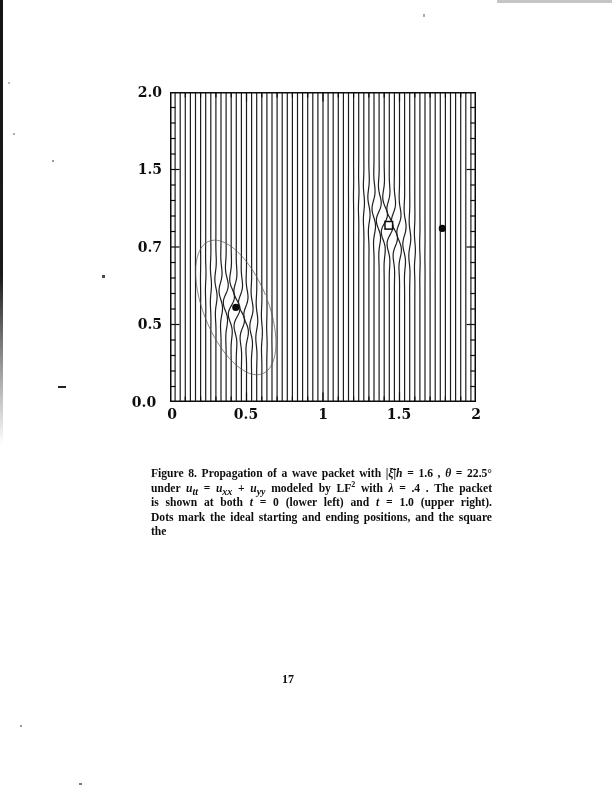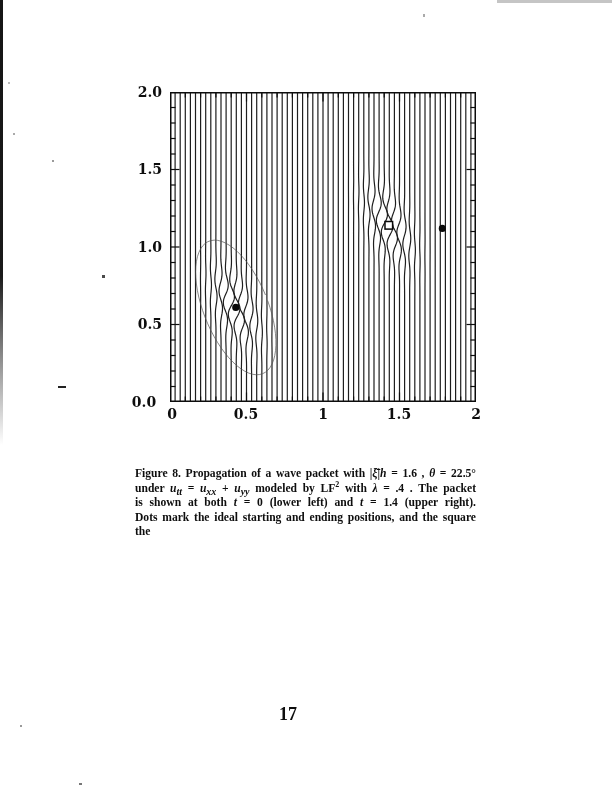--- a/index.html
+++ b/index.html
@@ -16,51 +16,51 @@
   
   .figure-wrap{position:absolute;left:0;top:0;width:612px;height:430px;}
   .plot-area{position:absolute;left:170px;top:92px;width:306px;height:310px;}
   .axis-label{position:absolute;font-weight:bold;font-size:14px;line-height:14px;color:#0d0d0d;
     font-family:"DejaVu Serif","Liberation Serif",serif;}
   .ylab{width:36px;text-align:right;left:126px;}
   .xlab{width:44px;text-align:center;top:407px;}
   .ylab0{top:85px;} .ylab1{top:162px;} .ylab2{top:240px;} .ylab3{top:317px;} .ylab4{top:395px;text-align:center;}
   .xlab0{left:150px;} .xlab1{left:224px;} .xlab2{left:301px;} .xlab3{left:377px;} .xlab4{left:454px;}
   
-  .caption{position:absolute;left:135px;top:467px;width:341px;
+  .caption{position:absolute;left:151px;top:467px;width:341px;
     font-size:11.6px;line-height:14.5px;font-weight:bold;color:#0e0e0e;}
   .cap-line{white-space:normal;}
   .just{text-align:justify;text-align-last:justify;}
   .it{font-style:italic;}
   .sup{vertical-align:super;font-size:8px;line-height:0;}
   .sub{vertical-align:sub;font-size:10px;line-height:0;}
   
-  .page-number{position:absolute;left:266px;top:704px;width:44px;text-align:center;
-    font-size:18px;font-weight:bold;color:#0d0d0d;}
+  .page-number{position:absolute;left:266px;top:672px;width:44px;text-align:center;
+    font-size:12px;font-weight:bold;color:#0d0d0d;}
 </style>
 </head>
 <body>
 
 <div class="page">
 
   <div class="scan-edge-left"></div>
   <div class="scan-smudge-top"></div>
   <div class="speck" style="left:52px;top:160px;width:2px;height:2px;background:#9a9a9a;"></div>
   <div class="speck" style="left:102px;top:275px;width:3px;height:3px;background:#4a4a4a;"></div>
   <div class="speck" style="left:58px;top:386px;width:8px;height:2px;background:#222;"></div>
   <div class="speck" style="left:13px;top:133px;width:2px;height:2px;background:#aaa;"></div>
   <div class="speck" style="left:8px;top:82px;width:2px;height:2px;background:#bbb;"></div>
   <div class="speck" style="left:20px;top:725px;width:2px;height:2px;background:#9a9a9a;"></div>
   <div class="speck" style="left:79px;top:783px;width:3px;height:2px;background:#777;"></div>
   <div class="speck" style="left:423px;top:14px;width:2px;height:3px;background:#aaa;"></div>
 
   <div class="figure-wrap">
     <div class="axis-label ylab ylab0">2.0</div>
     <div class="axis-label ylab ylab1">1.5</div>
-    <div class="axis-label ylab ylab2">1.0</div>
+    <div class="axis-label ylab ylab2">0.7</div>
     <div class="axis-label ylab ylab3">0.5</div>
     <div class="axis-label ylab ylab4">0.0</div>
 
     <div class="plot-area" id="plot"><svg width="306" height="310" viewBox="0 0 306 310">
           <g stroke="#1e1e1e" stroke-width="1.2" fill="none" stroke-linejoin="round">
             <polyline points="-0.00,310.00 -0.00,308.45 -0.00,306.90 -0.00,305.35 -0.00,303.80 -0.00,302.25 -0.00,300.70 -0.00,299.15 -0.00,297.60 -0.00,296.05 0.00,294.50 0.00,292.95 0.00,291.40 0.00,289.85 0.00,288.30 0.00,286.75 0.00,285.20 0.00,283.65 0.00,282.10 0.00,280.55 0.00,279.00 0.00,277.45 0.00,275.90 -0.00,274.35 -0.00,272.80 -0.00,271.25 -0.00,269.70 -0.00,268.15 -0.00,266.60 -0.00,265.05 -0.00,263.50 -0.00,261.95 -0.00,260.40 -0.00,258.85 -0.00,257.30 0.00,255.75 0.00,254.20 0.00,252.65 0.00,251.10 0.00,249.55 0.00,248.00 0.00,246.45 0.00,244.90 0.00,243.35 0.00,241.80 0.00,240.25 0.00,238.70 -0.00,237.15 -0.00,235.60 -0.00,234.05 -0.00,232.50 -0.00,230.95 -0.00,229.40 -0.00,227.85 -0.00,226.30 -0.00,224.75 -0.00,223.20 -0.00,221.65 -0.00,220.10 -0.00,218.55 0.00,217.00 0.00,215.45 0.00,213.90 0.00,212.35 0.00,210.80 0.00,209.25 0.00,207.70 0.00,206.15 0.00,204.60 0.00,203.05 0.00,201.50 0.00,199.95 -0.00,198.40 -0.00,196.85 -0.00,195.30 -0.00,193.75 -0.00,192.20 -0.00,190.65 -0.00,189.10 -0.00,187.55 -0.00,186.00 -0.00,184.45 -0.00,182.90 -0.00,181.35 -0.00,179.80 0.00,178.25 0.00,176.70 0.00,175.15 0.00,173.60 0.00,172.05 0.00,170.50 0.00,168.95 0.00,167.40 0.00,165.85 0.00,164.30 0.00,162.75 0.00,161.20 -0.00,159.65 -0.00,158.10 -0.00,156.55 -0.00,155.00 -0.00,153.45 -0.00,151.90 -0.00,150.35 -0.00,148.80 -0.00,147.25 -0.00,145.70 -0.00,144.15 -0.00,142.60 0.00,141.05 0.00,139.50 0.00,137.95 0.00,136.40 0.00,134.85 0.00,133.30 0.00,131.75 0.00,130.20 0.00,128.65 0.00,127.10 0.00,125.55 0.00,124.00 0.00,122.45 -0.00,120.90 -0.00,119.35 -0.00,117.80 -0.00,116.25 -0.00,114.70 -0.00,113.15 -0.00,111.60 -0.00,110.05 -0.00,108.50 -0.00,106.95 -0.00,105.40 -0.00,103.85 0.00,102.30 0.00,100.75 0.00,99.20 0.00,97.65 0.00,96.10 0.00,94.55 0.00,93.00 0.00,91.45 0.00,89.90 0.00,88.35 0.00,86.80 0.00,85.25 0.00,83.70 -0.00,82.15 -0.00,80.60 -0.00,79.05 -0.00,77.50 -0.00,75.95 -0.00,74.40 -0.00,72.85 -0.00,71.30 -0.00,69.75 -0.00,68.20 -0.00,66.65 -0.00,65.10 0.00,63.55 0.00,62.00 0.00,60.45 0.00,58.90 0.00,57.35 0.00,55.80 0.00,54.25 0.00,52.70 0.00,51.15 0.00,49.60 0.00,48.05 0.00,46.50 0.00,44.95 -0.00,43.40 -0.00,41.85 -0.00,40.30 -0.00,38.75 -0.00,37.20 -0.00,35.65 -0.00,34.10 -0.00,32.55 -0.00,31.00 -0.00,29.45 -0.00,27.90 -0.00,26.35 0.00,24.80 0.00,23.25 0.00,21.70 0.00,20.15 0.00,18.60 0.00,17.05 0.00,15.50 0.00,13.95 0.00,12.40 0.00,10.85 0.00,9.30 0.00,7.75 -0.00,6.20 -0.00,4.65 -0.00,3.10 -0.00,1.55 -0.00,-0.00"></polyline>
             <polyline points="5.10,310.00 5.10,308.45 5.10,306.90 5.10,305.35 5.10,303.80 5.10,302.25 5.10,300.70 5.10,299.15 5.10,297.60 5.10,296.05 5.10,294.50 5.10,292.95 5.10,291.40 5.10,289.85 5.10,288.30 5.10,286.75 5.10,285.20 5.10,283.65 5.10,282.10 5.10,280.55 5.10,279.00 5.10,277.45 5.10,275.90 5.10,274.35 5.10,272.80 5.10,271.25 5.10,269.70 5.10,268.15 5.10,266.60 5.10,265.05 5.10,263.50 5.10,261.95 5.10,260.40 5.10,258.85 5.10,257.30 5.10,255.75 5.10,254.20 5.10,252.65 5.10,251.10 5.10,249.55 5.10,248.00 5.10,246.45 5.10,244.90 5.10,243.35 5.10,241.80 5.10,240.25 5.10,238.70 5.10,237.15 5.10,235.60 5.10,234.05 5.10,232.50 5.10,230.95 5.10,229.40 5.10,227.85 5.10,226.30 5.10,224.75 5.10,223.20 5.10,221.65 5.10,220.10 5.10,218.55 5.10,217.00 5.10,215.45 5.10,213.90 5.10,212.35 5.10,210.80 5.10,209.25 5.10,207.70 5.10,206.15 5.10,204.60 5.10,203.05 5.10,201.50 5.10,199.95 5.10,198.40 5.10,196.85 5.10,195.30 5.10,193.75 5.10,192.20 5.10,190.65 5.10,189.10 5.10,187.55 5.10,186.00 5.10,184.45 5.10,182.90 5.10,181.35 5.10,179.80 5.10,178.25 5.10,176.70 5.10,175.15 5.10,173.60 5.10,172.05 5.10,170.50 5.10,168.95 5.10,167.40 5.10,165.85 5.10,164.30 5.10,162.75 5.10,161.20 5.10,159.65 5.10,158.10 5.10,156.55 5.10,155.00 5.10,153.45 5.10,151.90 5.10,150.35 5.10,148.80 5.10,147.25 5.10,145.70 5.10,144.15 5.10,142.60 5.10,141.05 5.10,139.50 5.10,137.95 5.10,136.40 5.10,134.85 5.10,133.30 5.10,131.75 5.10,130.20 5.10,128.65 5.10,127.10 5.10,125.55 5.10,124.00 5.10,122.45 5.10,120.90 5.10,119.35 5.10,117.80 5.10,116.25 5.10,114.70 5.10,113.15 5.10,111.60 5.10,110.05 5.10,108.50 5.10,106.95 5.10,105.40 5.10,103.85 5.10,102.30 5.10,100.75 5.10,99.20 5.10,97.65 5.10,96.10 5.10,94.55 5.10,93.00 5.10,91.45 5.10,89.90 5.10,88.35 5.10,86.80 5.10,85.25 5.10,83.70 5.10,82.15 5.10,80.60 5.10,79.05 5.10,77.50 5.10,75.95 5.10,74.40 5.10,72.85 5.10,71.30 5.10,69.75 5.10,68.20 5.10,66.65 5.10,65.10 5.10,63.55 5.10,62.00 5.10,60.45 5.10,58.90 5.10,57.35 5.10,55.80 5.10,54.25 5.10,52.70 5.10,51.15 5.10,49.60 5.10,48.05 5.10,46.50 5.10,44.95 5.10,43.40 5.10,41.85 5.10,40.30 5.10,38.75 5.10,37.20 5.10,35.65 5.10,34.10 5.10,32.55 5.10,31.00 5.10,29.45 5.10,27.90 5.10,26.35 5.10,24.80 5.10,23.25 5.10,21.70 5.10,20.15 5.10,18.60 5.10,17.05 5.10,15.50 5.10,13.95 5.10,12.40 5.10,10.85 5.10,9.30 5.10,7.75 5.10,6.20 5.10,4.65 5.10,3.10 5.10,1.55 5.10,-0.00"></polyline>
             <polyline points="10.20,310.00 10.20,308.45 10.20,306.90 10.20,305.35 10.20,303.80 10.20,302.25 10.20,300.70 10.20,299.15 10.20,297.60 10.20,296.05 10.20,294.50 10.20,292.95 10.20,291.40 10.20,289.85 10.20,288.30 10.20,286.75 10.20,285.20 10.20,283.65 10.20,282.10 10.20,280.55 10.20,279.00 10.20,277.45 10.20,275.90 10.20,274.35 10.20,272.80 10.20,271.25 10.20,269.70 10.20,268.15 10.20,266.60 10.20,265.05 10.20,263.50 10.20,261.95 10.20,260.40 10.20,258.85 10.20,257.30 10.20,255.75 10.20,254.20 10.20,252.65 10.20,251.10 10.20,249.55 10.20,248.00 10.20,246.45 10.20,244.90 10.20,243.35 10.20,241.80 10.20,240.25 10.20,238.70 10.20,237.15 10.20,235.60 10.20,234.05 10.20,232.50 10.20,230.95 10.20,229.40 10.20,227.85 10.20,226.30 10.20,224.75 10.20,223.20 10.20,221.65 10.20,220.10 10.20,218.55 10.20,217.00 10.20,215.45 10.20,213.90 10.20,212.35 10.20,210.80 10.20,209.25 10.20,207.70 10.20,206.15 10.20,204.60 10.20,203.05 10.20,201.50 10.20,199.95 10.20,198.40 10.20,196.85 10.20,195.30 10.20,193.75 10.20,192.20 10.20,190.65 10.20,189.10 10.20,187.55 10.20,186.00 10.20,184.45 10.20,182.90 10.20,181.35 10.20,179.80 10.20,178.25 10.20,176.70 10.20,175.15 10.20,173.60 10.20,172.05 10.20,170.50 10.20,168.95 10.20,167.40 10.20,165.85 10.20,164.30 10.20,162.75 10.20,161.20 10.20,159.65 10.20,158.10 10.20,156.55 10.20,155.00 10.20,153.45 10.20,151.90 10.20,150.35 10.20,148.80 10.20,147.25 10.20,145.70 10.20,144.15 10.20,142.60 10.20,141.05 10.20,139.50 10.20,137.95 10.20,136.40 10.20,134.85 10.20,133.30 10.20,131.75 10.20,130.20 10.20,128.65 10.20,127.10 10.20,125.55 10.20,124.00 10.20,122.45 10.20,120.90 10.20,119.35 10.20,117.80 10.20,116.25 10.20,114.70 10.20,113.15 10.20,111.60 10.20,110.05 10.20,108.50 10.20,106.95 10.20,105.40 10.20,103.85 10.20,102.30 10.20,100.75 10.20,99.20 10.20,97.65 10.20,96.10 10.20,94.55 10.20,93.00 10.20,91.45 10.20,89.90 10.20,88.35 10.20,86.80 10.20,85.25 10.20,83.70 10.20,82.15 10.20,80.60 10.20,79.05 10.20,77.50 10.20,75.95 10.20,74.40 10.20,72.85 10.20,71.30 10.20,69.75 10.20,68.20 10.20,66.65 10.20,65.10 10.20,63.55 10.20,62.00 10.20,60.45 10.20,58.90 10.20,57.35 10.20,55.80 10.20,54.25 10.20,52.70 10.20,51.15 10.20,49.60 10.20,48.05 10.20,46.50 10.20,44.95 10.20,43.40 10.20,41.85 10.20,40.30 10.20,38.75 10.20,37.20 10.20,35.65 10.20,34.10 10.20,32.55 10.20,31.00 10.20,29.45 10.20,27.90 10.20,26.35 10.20,24.80 10.20,23.25 10.20,21.70 10.20,20.15 10.20,18.60 10.20,17.05 10.20,15.50 10.20,13.95 10.20,12.40 10.20,10.85 10.20,9.30 10.20,7.75 10.20,6.20 10.20,4.65 10.20,3.10 10.20,1.55 10.20,-0.00"></polyline>
             <polyline points="15.30,310.00 15.30,308.45 15.30,306.90 15.30,305.35 15.30,303.80 15.30,302.25 15.30,300.70 15.30,299.15 15.30,297.60 15.30,296.05 15.30,294.50 15.30,292.95 15.30,291.40 15.30,289.85 15.30,288.30 15.30,286.75 15.30,285.20 15.30,283.65 15.30,282.10 15.30,280.55 15.30,279.00 15.30,277.45 15.30,275.90 15.30,274.35 15.30,272.80 15.30,271.25 15.30,269.70 15.30,268.15 15.30,266.60 15.30,265.05 15.30,263.50 15.30,261.95 15.30,260.40 15.30,258.85 15.30,257.30 15.30,255.75 15.30,254.20 15.30,252.65 15.30,251.10 15.30,249.55 15.30,248.00 15.30,246.45 15.30,244.90 15.30,243.35 15.30,241.80 15.30,240.25 15.30,238.70 15.30,237.15 15.30,235.60 15.30,234.05 15.30,232.50 15.30,230.95 15.30,229.40 15.30,227.85 15.30,226.30 15.30,224.75 15.30,223.20 15.30,221.65 15.30,220.10 15.30,218.55 15.30,217.00 15.30,215.45 15.30,213.90 15.30,212.35 15.30,210.80 15.30,209.25 15.30,207.70 15.30,206.15 15.30,204.60 15.30,203.05 15.30,201.50 15.30,199.95 15.30,198.40 15.30,196.85 15.30,195.30 15.30,193.75 15.30,192.20 15.30,190.65 15.30,189.10 15.30,187.55 15.30,186.00 15.30,184.45 15.30,182.90 15.30,181.35 15.30,179.80 15.30,178.25 15.30,176.70 15.30,175.15 15.30,173.60 15.30,172.05 15.30,170.50 15.30,168.95 15.30,167.40 15.30,165.85 15.30,164.30 15.30,162.75 15.30,161.20 15.30,159.65 15.30,158.10 15.30,156.55 15.30,155.00 15.30,153.45 15.30,151.90 15.30,150.35 15.30,148.80 15.30,147.25 15.30,145.70 15.30,144.15 15.30,142.60 15.30,141.05 15.30,139.50 15.30,137.95 15.30,136.40 15.30,134.85 15.30,133.30 15.30,131.75 15.30,130.20 15.30,128.65 15.30,127.10 15.30,125.55 15.30,124.00 15.30,122.45 15.30,120.90 15.30,119.35 15.30,117.80 15.30,116.25 15.30,114.70 15.30,113.15 15.30,111.60 15.30,110.05 15.30,108.50 15.30,106.95 15.30,105.40 15.30,103.85 15.30,102.30 15.30,100.75 15.30,99.20 15.30,97.65 15.30,96.10 15.30,94.55 15.30,93.00 15.30,91.45 15.30,89.90 15.30,88.35 15.30,86.80 15.30,85.25 15.30,83.70 15.30,82.15 15.30,80.60 15.30,79.05 15.30,77.50 15.30,75.95 15.30,74.40 15.30,72.85 15.30,71.30 15.30,69.75 15.30,68.20 15.30,66.65 15.30,65.10 15.30,63.55 15.30,62.00 15.30,60.45 15.30,58.90 15.30,57.35 15.30,55.80 15.30,54.25 15.30,52.70 15.30,51.15 15.30,49.60 15.30,48.05 15.30,46.50 15.30,44.95 15.30,43.40 15.30,41.85 15.30,40.30 15.30,38.75 15.30,37.20 15.30,35.65 15.30,34.10 15.30,32.55 15.30,31.00 15.30,29.45 15.30,27.90 15.30,26.35 15.30,24.80 15.30,23.25 15.30,21.70 15.30,20.15 15.30,18.60 15.30,17.05 15.30,15.50 15.30,13.95 15.30,12.40 15.30,10.85 15.30,9.30 15.30,7.75 15.30,6.20 15.30,4.65 15.30,3.10 15.30,1.55 15.30,-0.00"></polyline>
             <polyline points="20.40,310.00 20.40,308.45 20.40,306.90 20.40,305.35 20.40,303.80 20.40,302.25 20.40,300.70 20.40,299.15 20.40,297.60 20.40,296.05 20.40,294.50 20.40,292.95 20.40,291.40 20.40,289.85 20.40,288.30 20.40,286.75 20.40,285.20 20.40,283.65 20.40,282.10 20.40,280.55 20.40,279.00 20.40,277.45 20.40,275.90 20.40,274.35 20.40,272.80 20.40,271.25 20.40,269.70 20.40,268.15 20.40,266.60 20.40,265.05 20.40,263.50 20.40,261.95 20.40,260.40 20.40,258.85 20.40,257.30 20.40,255.75 20.40,254.20 20.40,252.65 20.40,251.10 20.40,249.55 20.40,248.00 20.40,246.45 20.40,244.90 20.40,243.35 20.40,241.80 20.40,240.25 20.40,238.70 20.40,237.15 20.40,235.60 20.40,234.05 20.40,232.50 20.40,230.95 20.40,229.40 20.40,227.85 20.40,226.30 20.40,224.75 20.40,223.20 20.40,221.65 20.40,220.10 20.40,218.55 20.40,217.00 20.40,215.45 20.40,213.90 20.40,212.35 20.40,210.80 20.40,209.25 20.40,207.70 20.40,206.15 20.40,204.60 20.40,203.05 20.39,201.50 20.39,199.95 20.39,198.40 20.39,196.85 20.40,195.30 20.40,193.75 20.40,192.20 20.40,190.65 20.40,189.10 20.41,187.55 20.41,186.00 20.41,184.45 20.41,182.90 20.41,181.35 20.41,179.80 20.41,178.25 20.41,176.70 20.41,175.15 20.40,173.60 20.40,172.05 20.40,170.50 20.39,168.95 20.39,167.40 20.39,165.85 20.39,164.30 20.39,162.75 20.39,161.20 20.39,159.65 20.39,158.10 20.40,156.55 20.40,155.00 20.40,153.45 20.40,151.90 20.40,150.35 20.40,148.80 20.40,147.25 20.40,145.70 20.40,144.15 20.40,142.60 20.40,141.05 20.40,139.50 20.40,137.95 20.40,136.40 20.40,134.85 20.40,133.30 20.40,131.75 20.40,130.20 20.40,128.65 20.40,127.10 20.40,125.55 20.40,124.00 20.40,122.45 20.40,120.90 20.40,119.35 20.40,117.80 20.40,116.25 20.40,114.70 20.40,113.15 20.40,111.60 20.40,110.05 20.40,108.50 20.40,106.95 20.40,105.40 20.40,103.85 20.40,102.30 20.40,100.75 20.40,99.20 20.40,97.65 20.40,96.10 20.40,94.55 20.40,93.00 20.40,91.45 20.40,89.90 20.40,88.35 20.40,86.80 20.40,85.25 20.40,83.70 20.40,82.15 20.40,80.60 20.40,79.05 20.40,77.50 20.40,75.95 20.40,74.40 20.40,72.85 20.40,71.30 20.40,69.75 20.40,68.20 20.40,66.65 20.40,65.10 20.40,63.55 20.40,62.00 20.40,60.45 20.40,58.90 20.40,57.35 20.40,55.80 20.40,54.25 20.40,52.70 20.40,51.15 20.40,49.60 20.40,48.05 20.40,46.50 20.40,44.95 20.40,43.40 20.40,41.85 20.40,40.30 20.40,38.75 20.40,37.20 20.40,35.65 20.40,34.10 20.40,32.55 20.40,31.00 20.40,29.45 20.40,27.90 20.40,26.35 20.40,24.80 20.40,23.25 20.40,21.70 20.40,20.15 20.40,18.60 20.40,17.05 20.40,15.50 20.40,13.95 20.40,12.40 20.40,10.85 20.40,9.30 20.40,7.75 20.40,6.20 20.40,4.65 20.40,3.10 20.40,1.55 20.40,-0.00"></polyline>
@@ -217,19 +217,19 @@
     <div class="axis-label xlab xlab0">0</div>
     <div class="axis-label xlab xlab1">0.5</div>
     <div class="axis-label xlab xlab2">1</div>
     <div class="axis-label xlab xlab3">1.5</div>
     <div class="axis-label xlab xlab4">2</div>
   </div>
 
   <div class="caption" id="caption">
       <div class="cap-line just"><span>Figure 8. Propagation of a wave packet with </span><span>|</span><span class="it">ξ̄</span><span>|</span><span class="it">h</span><span> = 1.6 , </span><span class="it">θ</span><span> = 22.5°</span></div>
       <div class="cap-line just"><span>under </span><span class="it">u</span><span class="it sub">tt</span><span> = </span><span class="it">u</span><span class="it sub">xx</span><span> + </span><span class="it">u</span><span class="it sub">yy</span><span> modeled by LF</span><span class="sup">2</span><span> with </span><span class="it">λ</span><span> = .4 . The packet</span></div>
-      <div class="cap-line just"><span>is shown at both </span><span class="it">t</span><span> = 0 (lower left) and </span><span class="it">t</span><span> = 1.4 (upper right).</span></div>
+      <div class="cap-line just"><span>is shown at both </span><span class="it">t</span><span> = 0 (lower left) and </span><span class="it">t</span><span> = 1.0 (upper right).</span></div>
       <div class="cap-line just"><span>Dots mark the ideal starting and ending positions, and the square the</span></div>
     </div>
 
   <div class="page-number">17</div>
 
 </div>
 
 </body></html>

